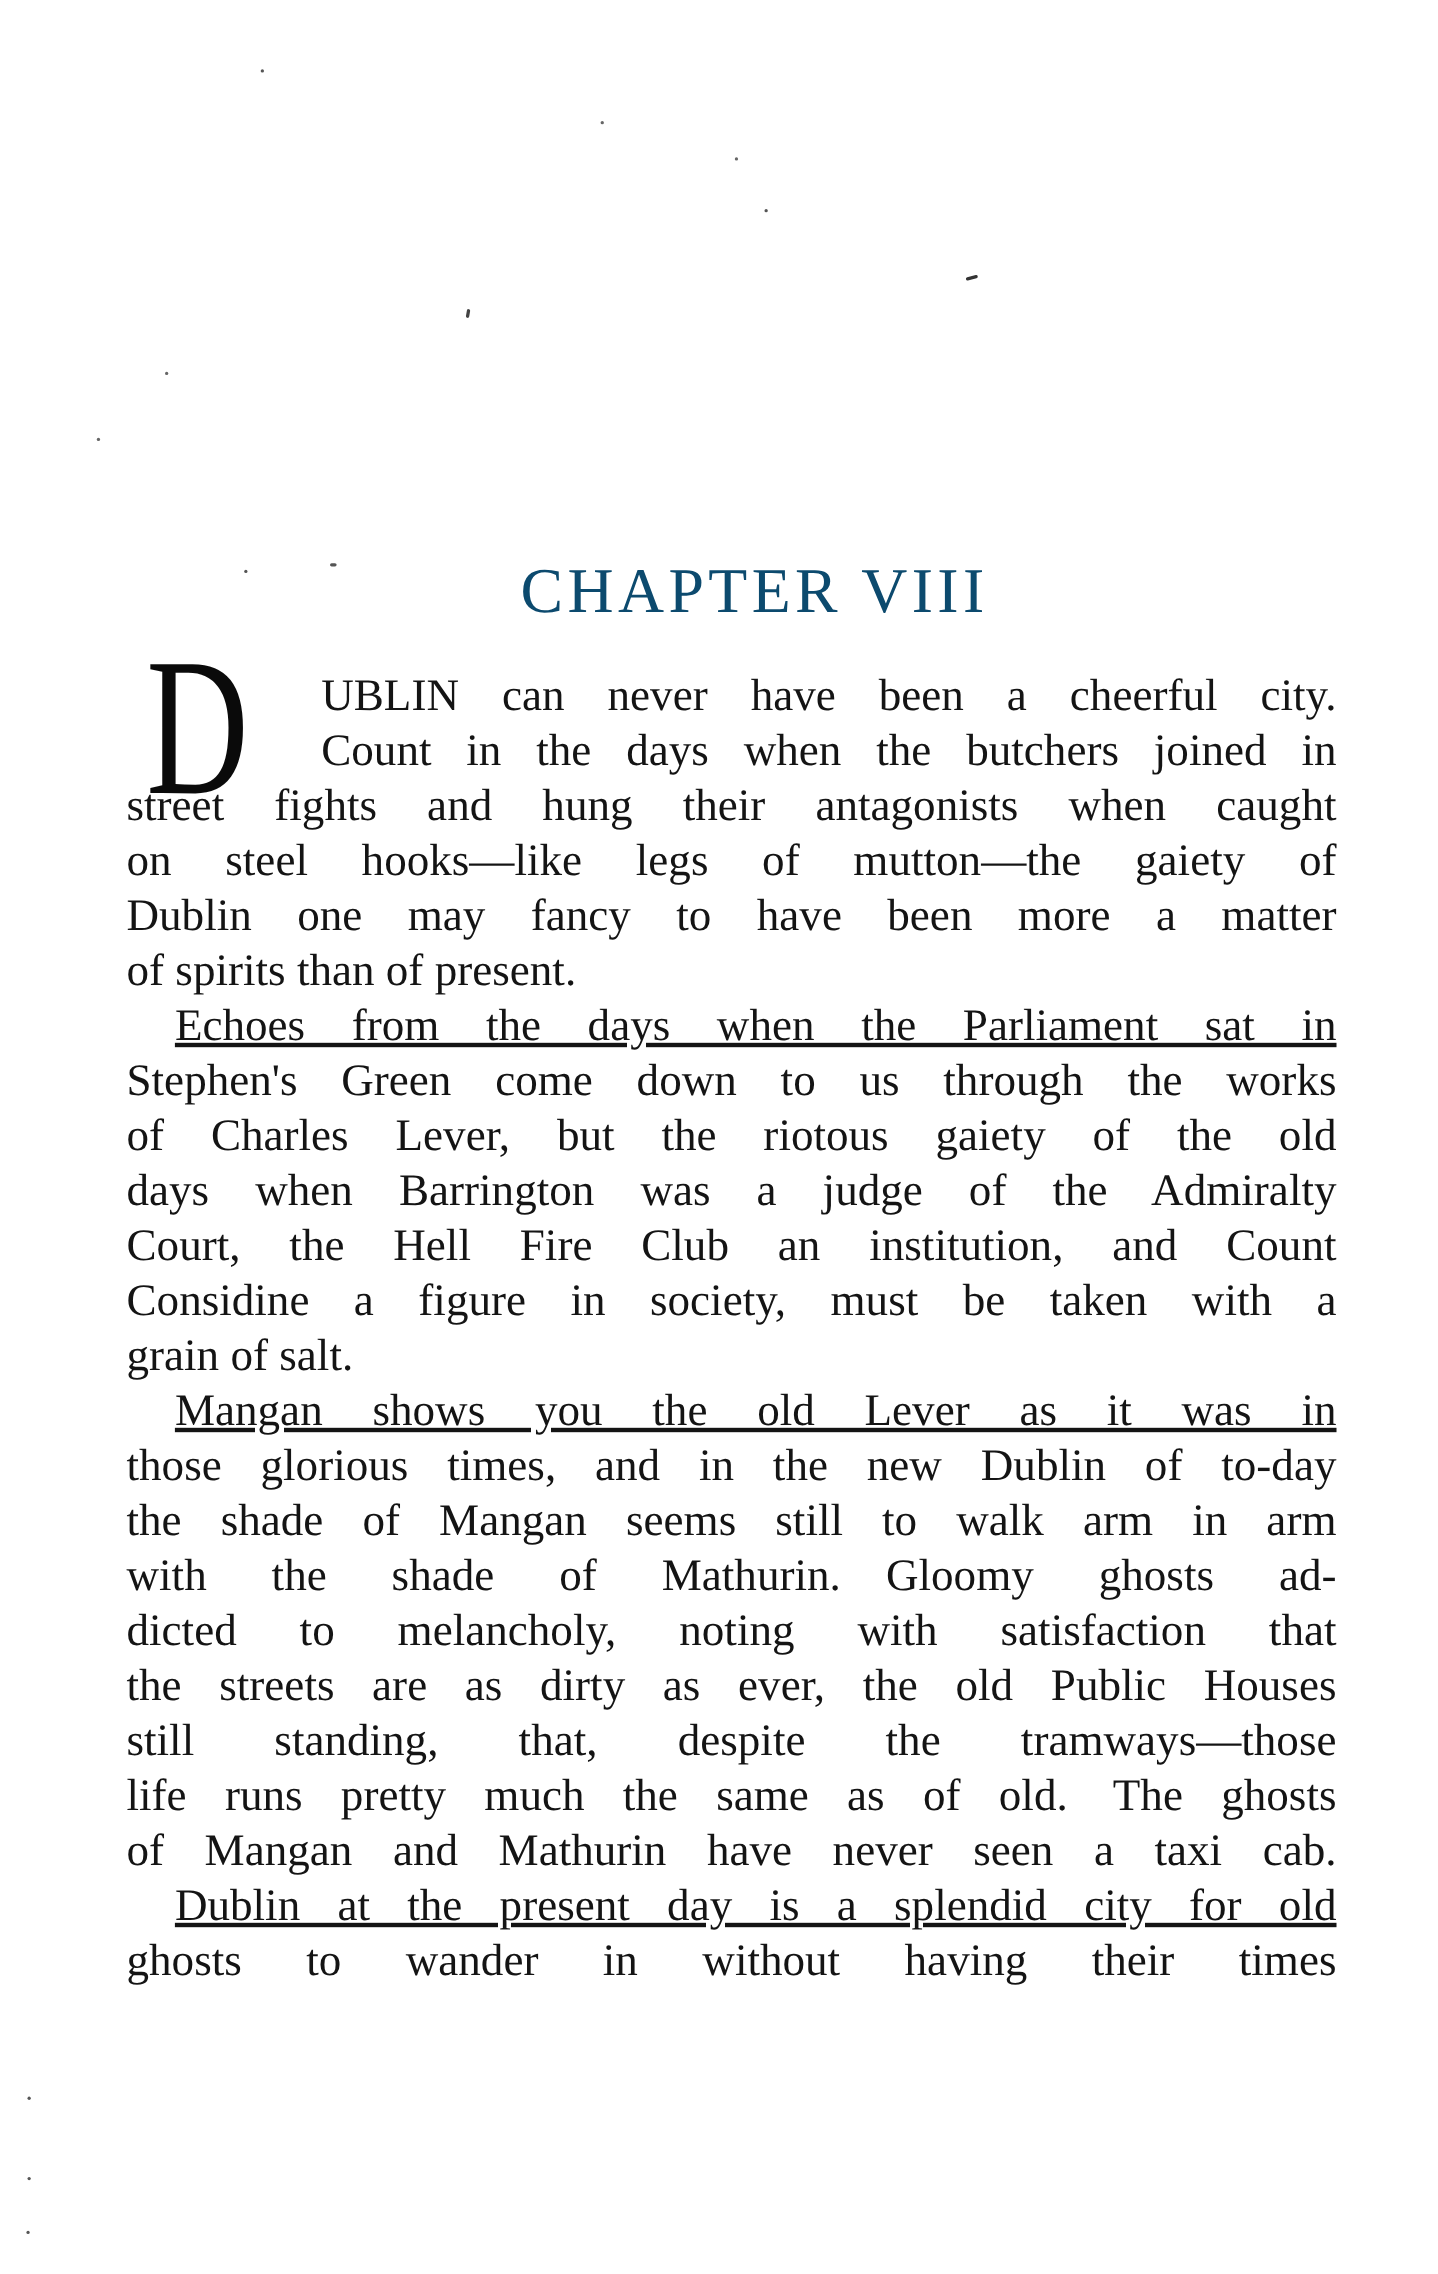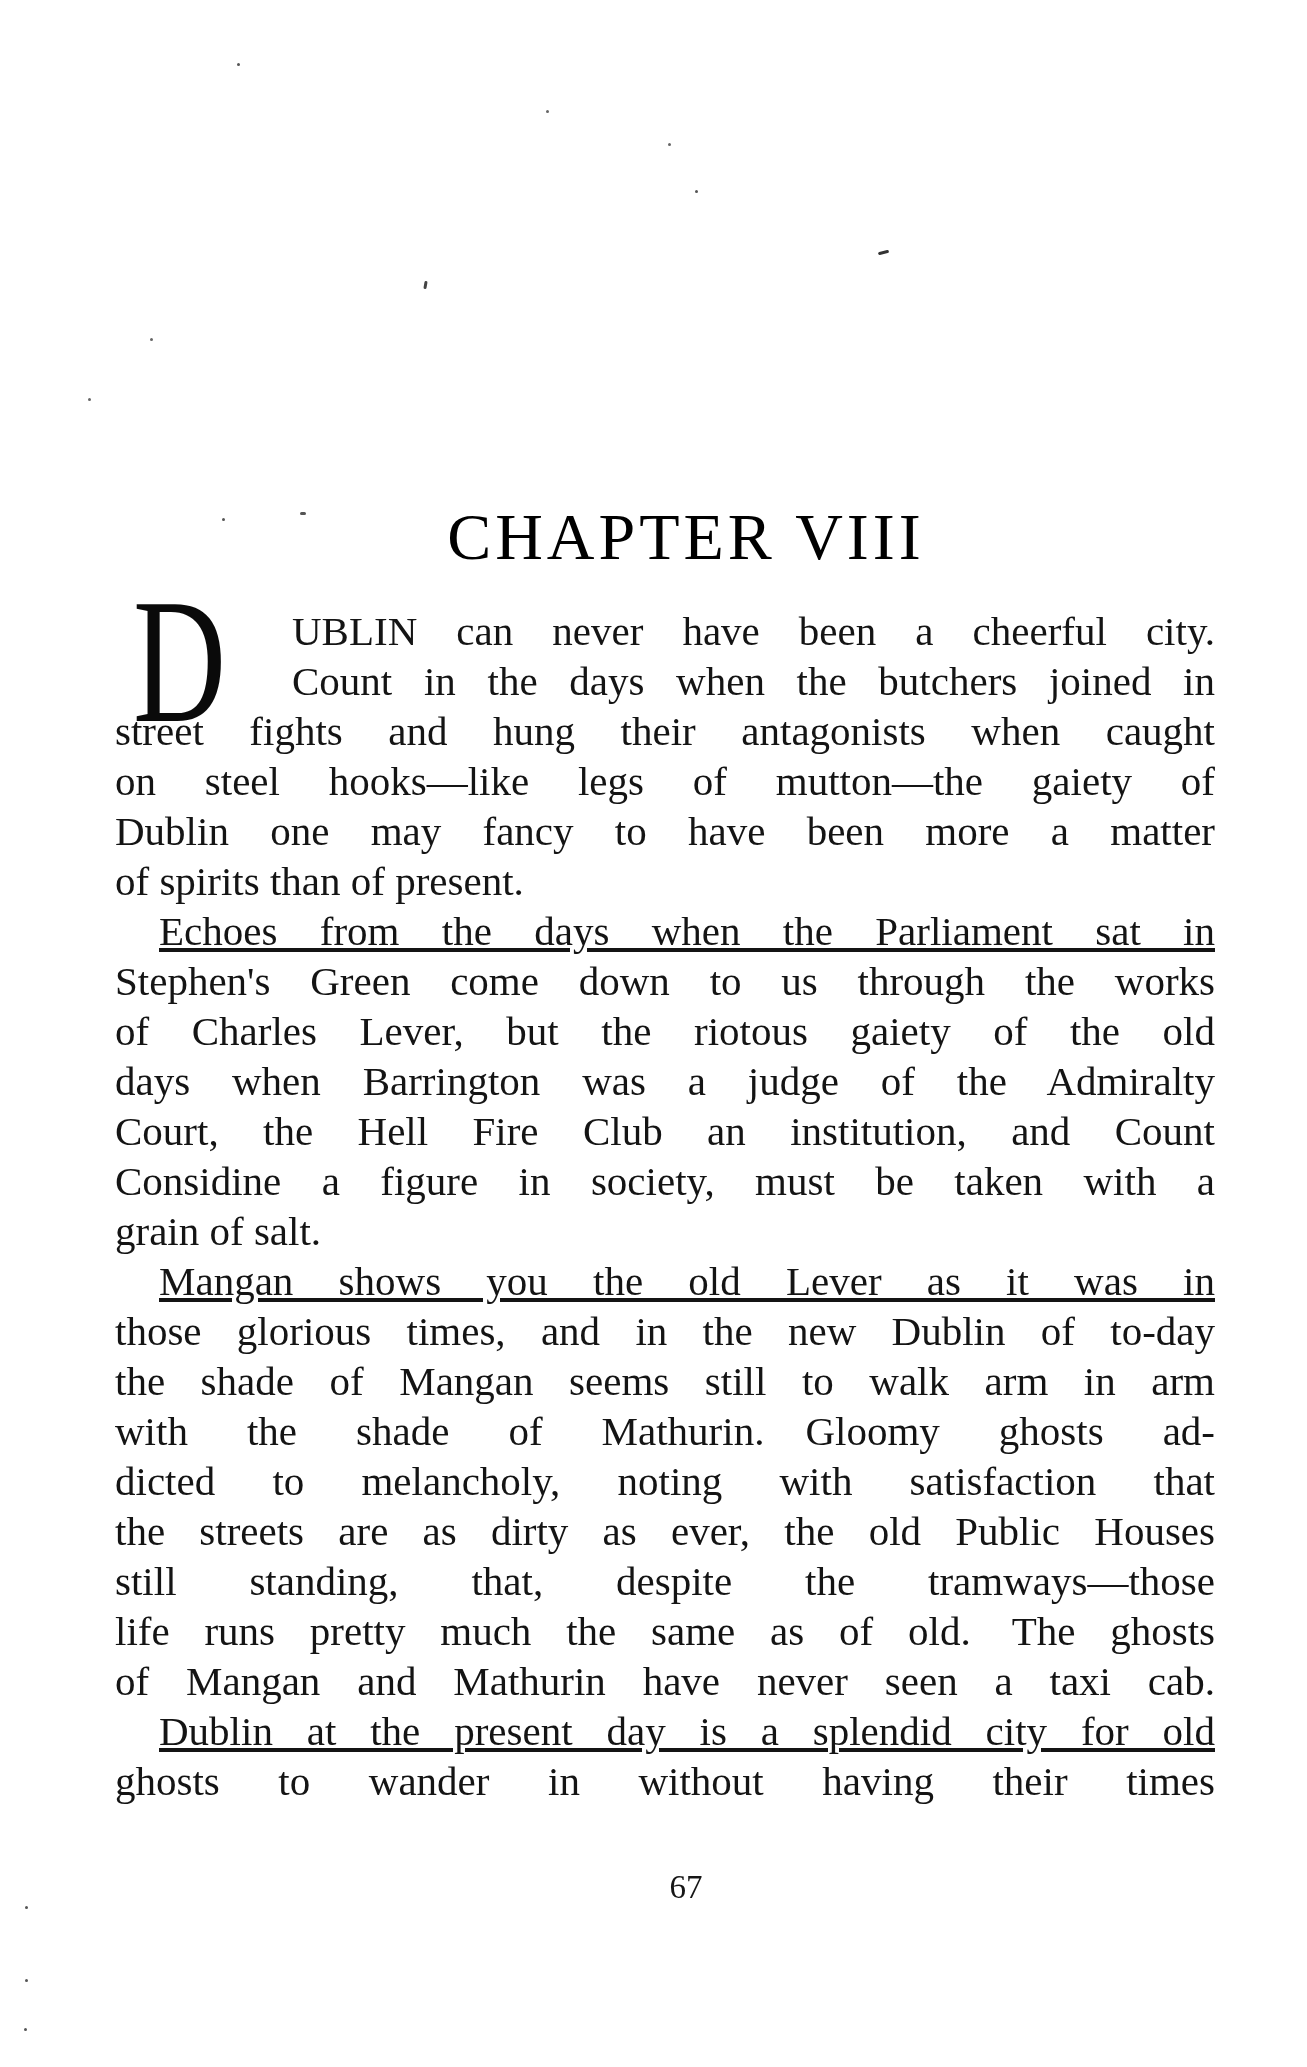--- a/index.html
+++ b/index.html
@@ -14,24 +14,24 @@
     color: #141414;
   }
   .chapter-heading {
     position: absolute;
     left: 115px;
     top: 509px;
     width: 1100px;
     padding-left: 42px;
     box-sizing: border-box;
     text-align: center;
-    font-size: 66px;
+    font-size: 58px;
     line-height: 56px;
     letter-spacing: 4px;
-    color: #000000;
+    color: #0c4a6e;
     white-space: nowrap;
   }
   .text-column {
     position: absolute;
     left: 115px;
     top: 606px;
     width: 1100px;
     font-size: 41px;
     line-height: 50px;
     color: #141414;
@@ -126,21 +126,20 @@
         <div class="line">still standing, that, despite the tramways—those</div>
         <div class="line">life runs pretty much the same as of old. The ghosts</div>
         <div class="line">of Mangan and Mathurin have never seen a taxi cab.</div>
       </div>
       <div class="para">
         <div class="line first">Dublin at the present day is a splendid city for old</div>
         <div class="line">ghosts to wander in without having their times</div>
       </div>
     </div>
 
-  <div class="page-number">67</div>
 
   <div class="speck" style="left:237px; top:63px; width:3px; height:3px; background:#555;"></div>
   <div class="speck" style="left:546px; top:110px; width:3px; height:3px; background:#666;"></div>
   <div class="speck" style="left:668px; top:143px; width:3px; height:3px; background:#666;"></div>
   <div class="speck" style="left:695px; top:190px; width:3px; height:3px; background:#555;"></div>
   <div class="speck bar" style="left:878px; top:251px; width:11px; height:3px; background:#333; transform:rotate(-14deg);"></div>
   <div class="speck bar" style="left:424px; top:281px; width:3px; height:8px; background:#444; transform:rotate(10deg);"></div>
   <div class="speck" style="left:150px; top:338px; width:3px; height:3px; background:#666;"></div>
   <div class="speck" style="left:88px; top:398px; width:3px; height:3px; background:#666;"></div>
   <div class="speck bar" style="left:300px; top:512px; width:6px; height:3px; background:#555;"></div>

